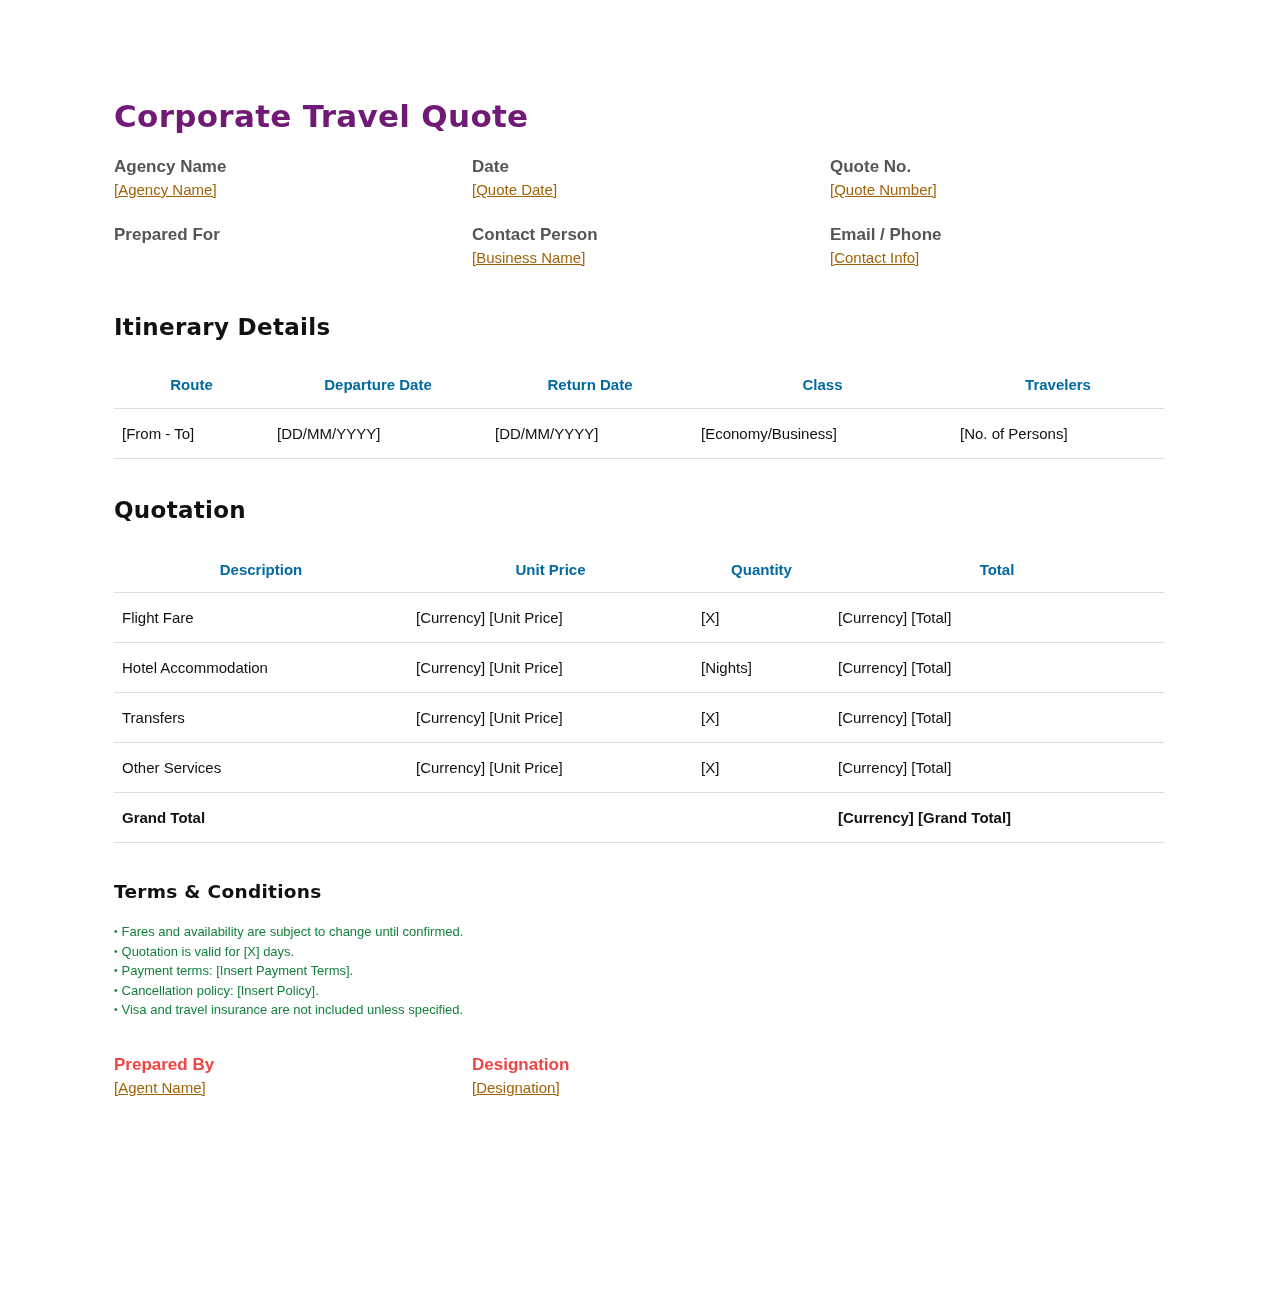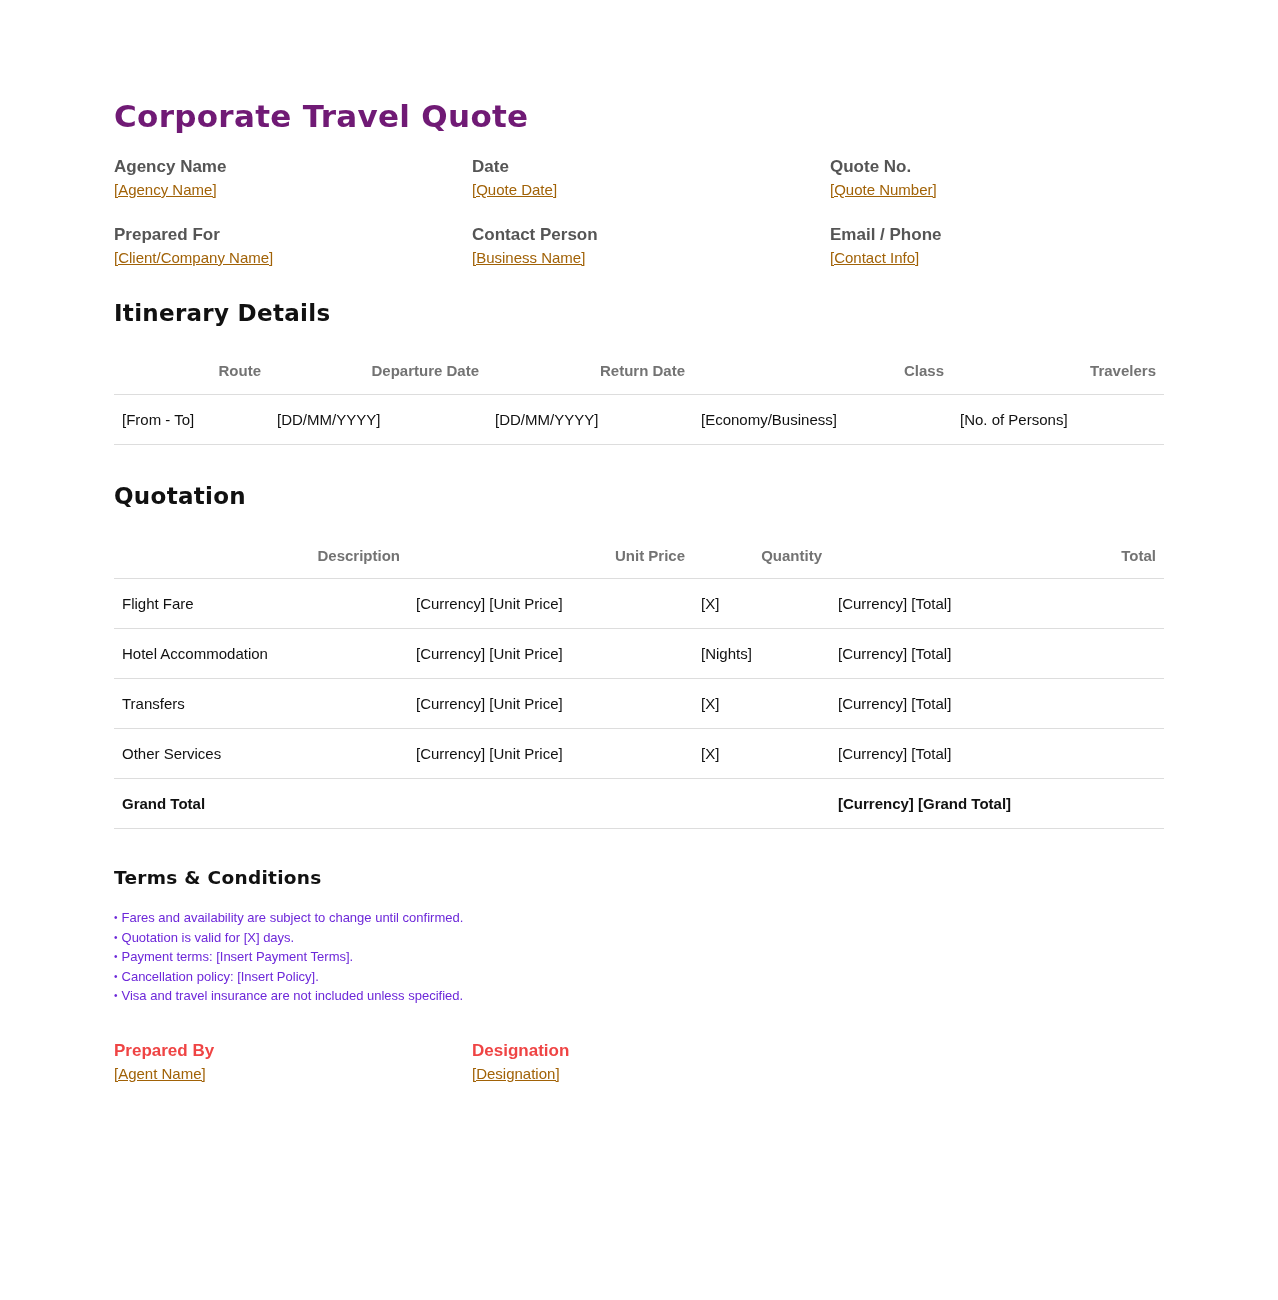--- a/index.html
+++ b/index.html
@@ -47,59 +47,59 @@
       font-family: "Liberation Sans", "DejaVu Sans", sans-serif;
       text-decoration: underline;
     }
     .section-title {
       font-size: 23px;
       font-weight: 600;
       color: #111;
       letter-spacing: 0.3px;
       line-height: 30px;
     }
-    .section-itinerary { margin-top: 4px; }
+    .section-itinerary { margin-top: 18px; }
     .section-quotation { margin-top: 36px; }
     .section-terms {
       font-size: 18.5px;
       margin-top: 36px;
       line-height: 26px;
     }
     table {
       width: 1050px;
       border-collapse: collapse;
       font-family: "Liberation Sans", "DejaVu Sans", sans-serif;
     }
     .itinerary-table { margin-top: 20px; }
     .quotation-table { margin-top: 22px; }
     th {
-      text-align: right;
+      text-align: center;
       font-size: 15px;
       font-weight: 700;
-      color: #737373;
+      color: #0369a1;
       padding: 0 8px;
       height: 46px;
       border-bottom: 1.5px solid #dddddd;
     }
     td {
       font-size: 15px;
       color: #111;
       padding: 16px 8px;
       height: 46px;
       border-bottom: 1.5px solid #dddddd;
     }
     tr.grand-total td { font-weight: 700; }
     .terms-list {
       list-style: none;
       margin-top: 17px;
       font-family: "Liberation Sans", "DejaVu Sans", sans-serif;
     }
     .terms-list li {
       font-size: 13px;
-      color: #6d28d9;
+      color: #15803d;
       line-height: 19.5px;
     }
     .terms-list li::before {
       content: "\2022";
       margin-right: 4px;
       font-size: 10px;
       vertical-align: 1px;
     }
     .footer-grid {
       display: grid;
@@ -123,21 +123,20 @@
     <div class="info-cell">
       <div class="info-label">Date</div>
       <div class="info-value">[Quote Date]</div>
     </div>
     <div class="info-cell">
       <div class="info-label">Quote No.</div>
       <div class="info-value">[Quote Number]</div>
     </div>
     <div class="info-cell">
       <div class="info-label">Prepared For</div>
-      <div class="info-value">[Client/Company Name]</div>
     </div>
     <div class="info-cell">
       <div class="info-label">Contact Person</div>
       <div class="info-value">[Business Name]</div>
     </div>
     <div class="info-cell">
       <div class="info-label">Email / Phone</div>
       <div class="info-value">[Contact Info]</div>
     </div>
   </div>

